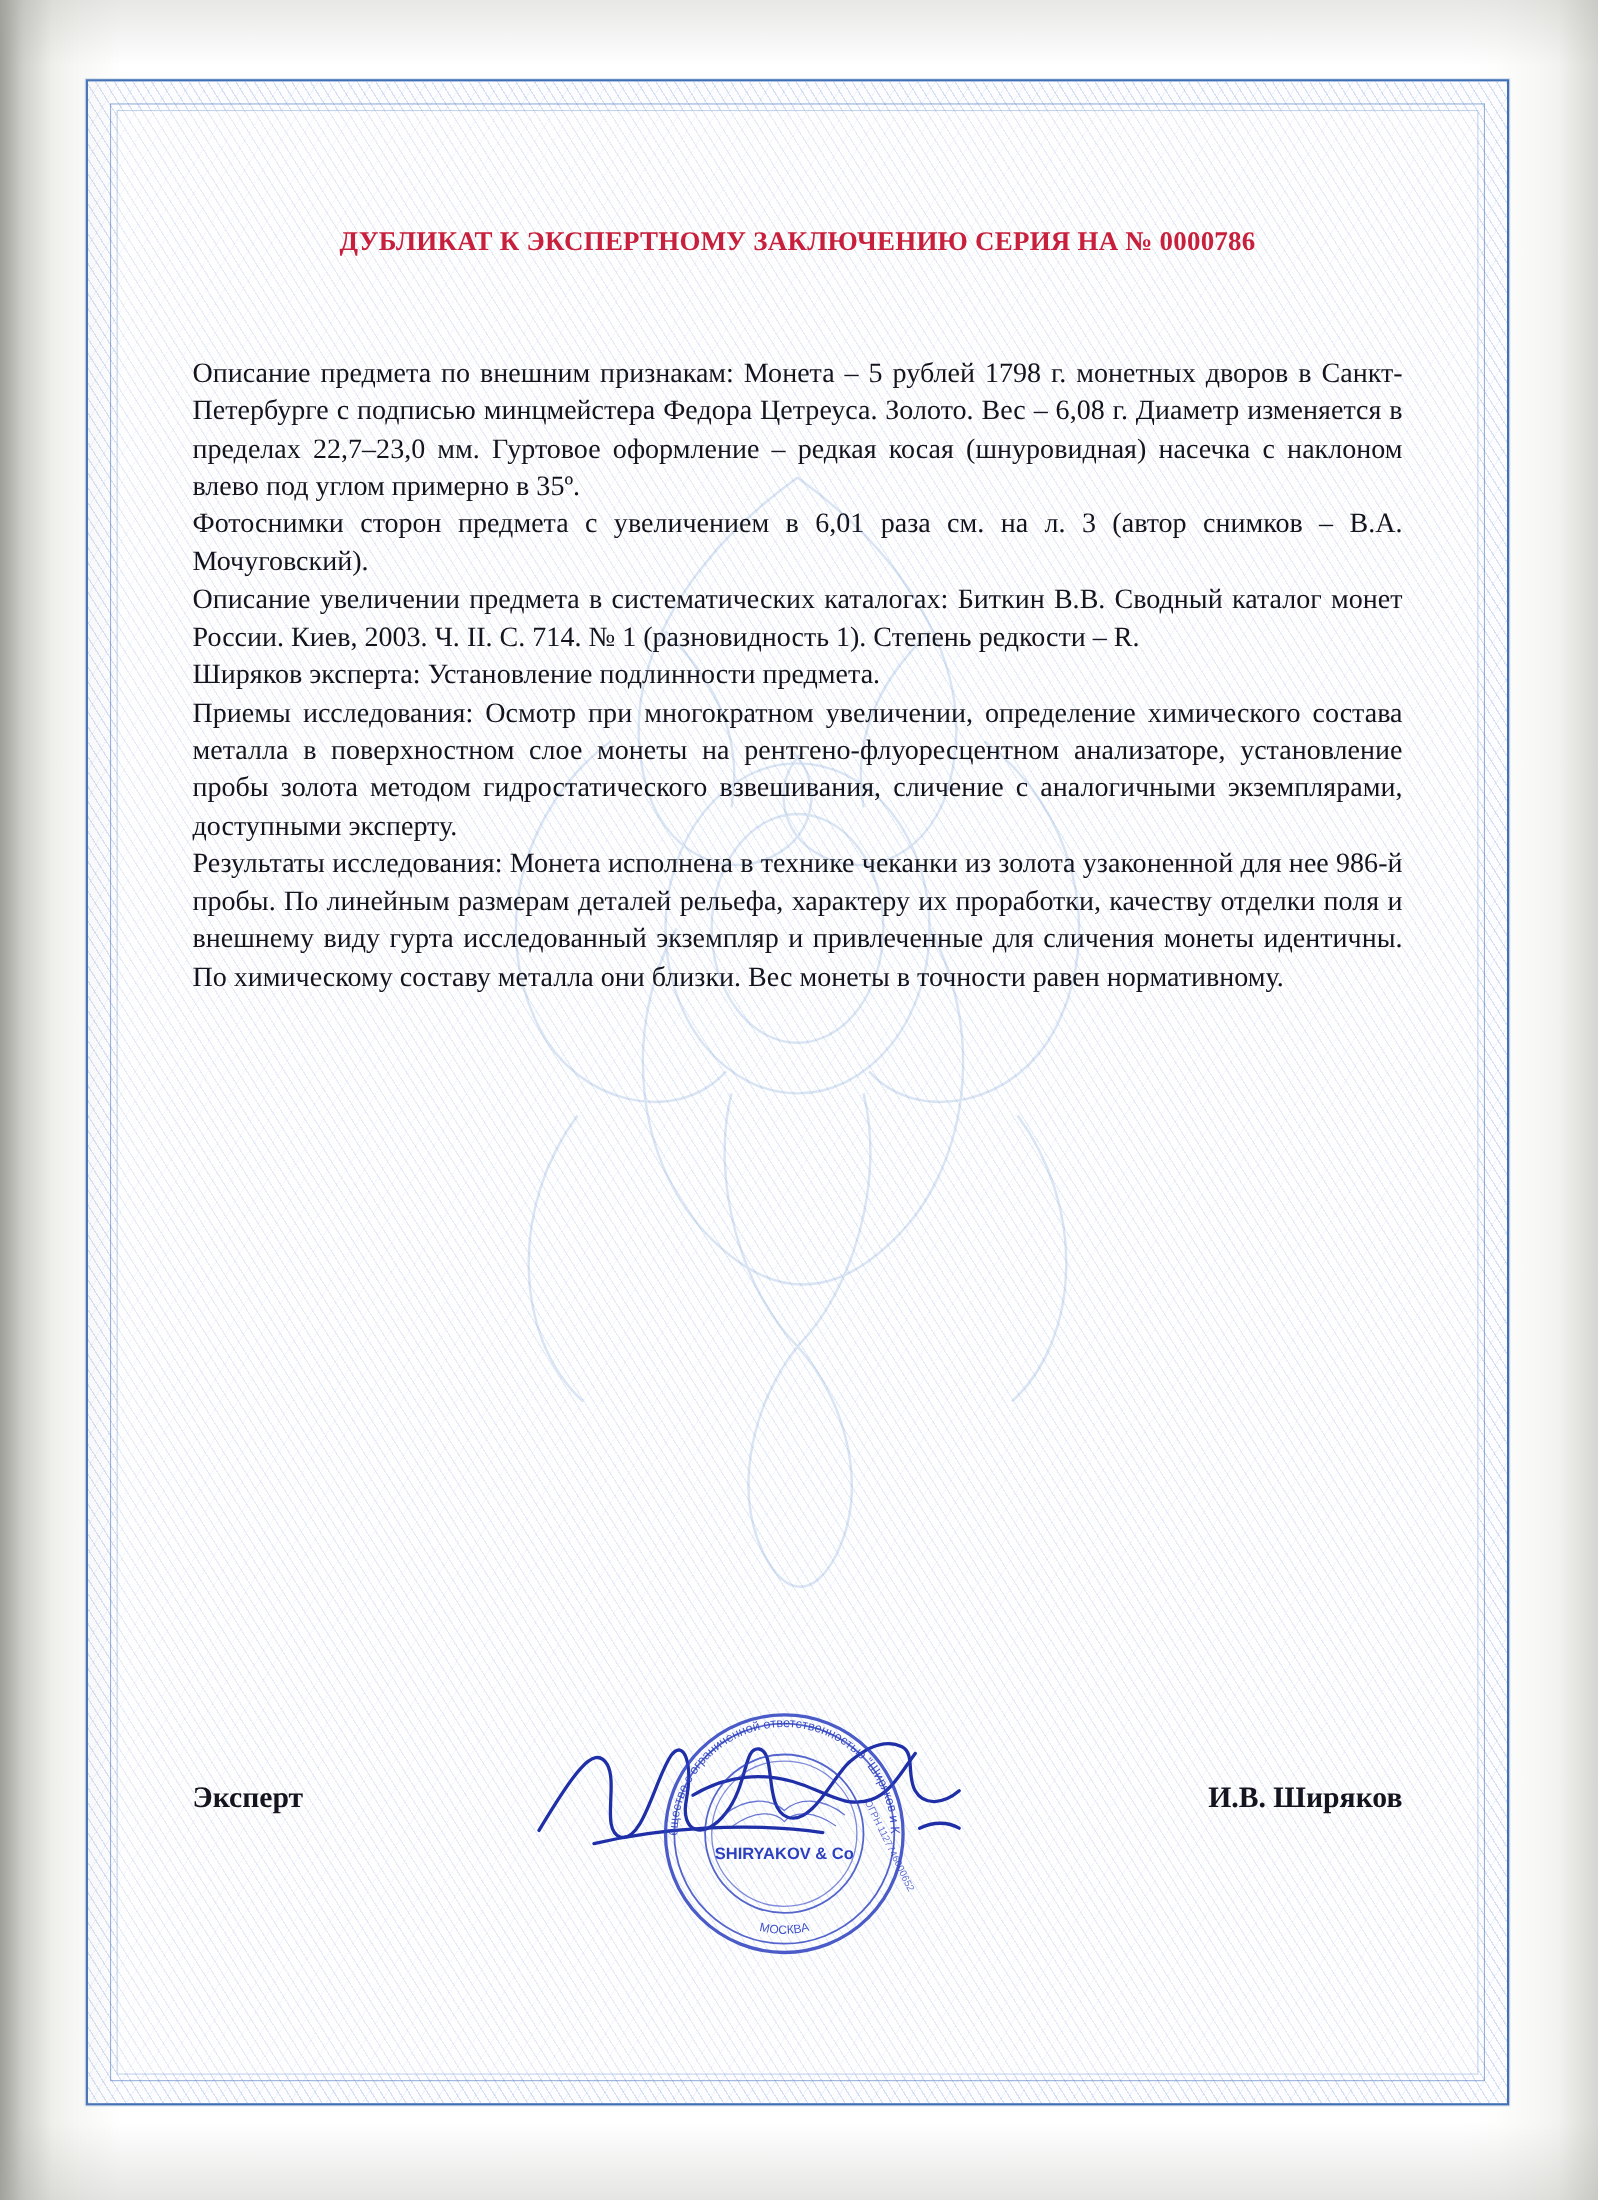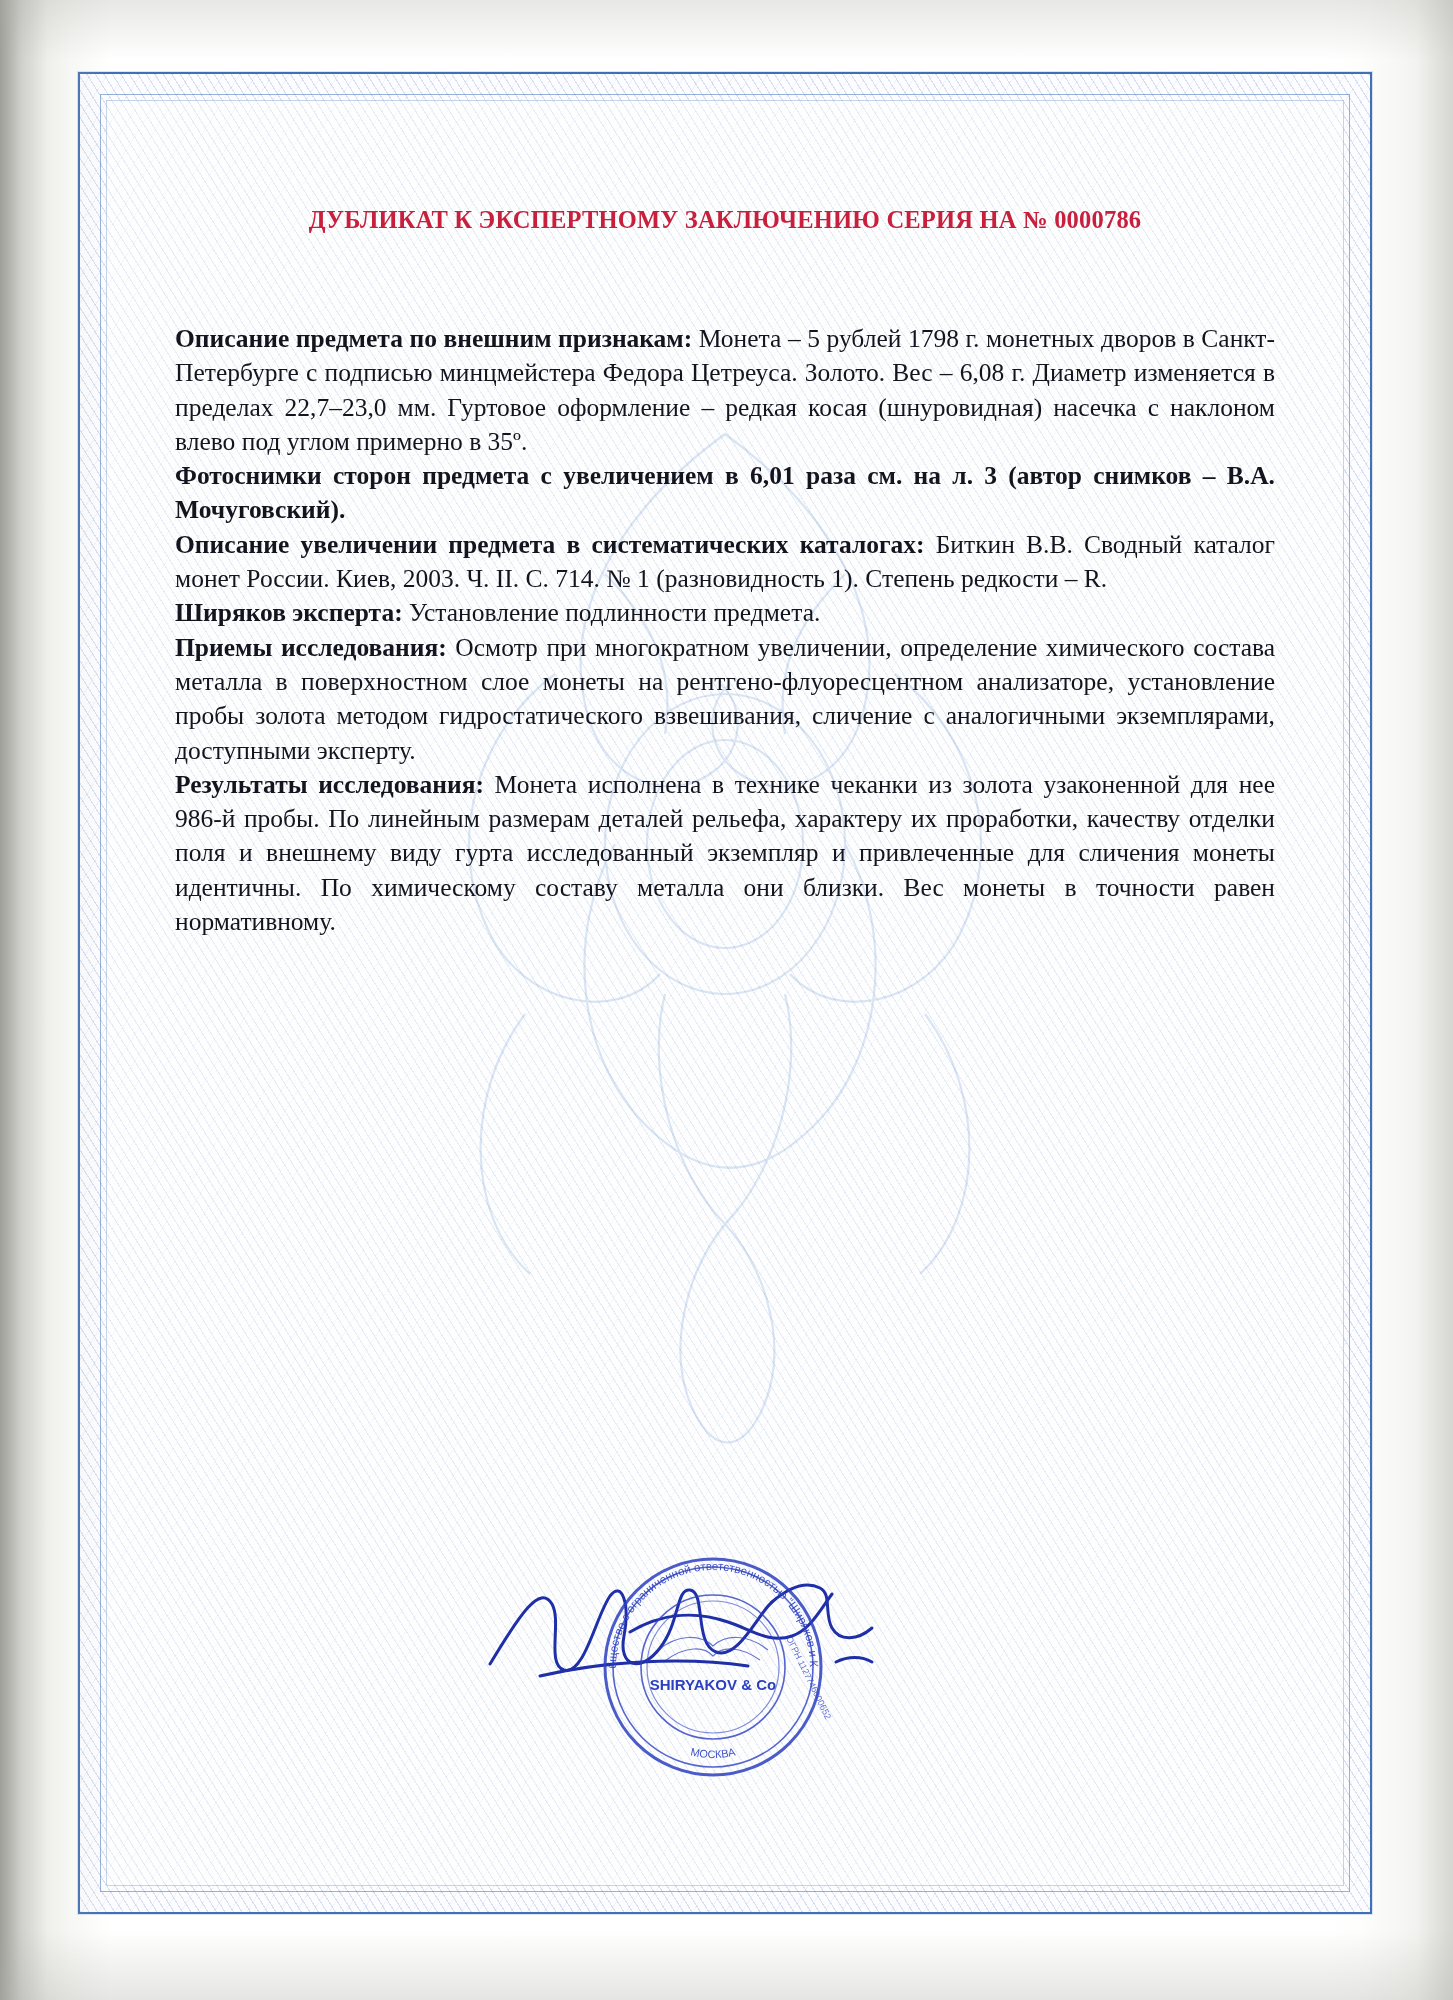--- a/index.html
+++ b/index.html
@@ -141,21 +141,21 @@
     font-size: 25.5px;
     line-height: 1.345;
     color: #14141e;
     text-align: justify;
     text-justify: inter-word;
   }
   .body-text p {
     margin: 0 0 0 0;
   }
   .body-text p + p { margin-top: 0px; }
-  .lead { font-weight: bold; }
+  .lead { font-weight: normal; }
   .gap { height: 26px; }
 
   .sig-row {
     position: absolute;
     left: 95px;
     right: 95px;
     top: 1545px;
     height: 60px;
   }
   .sig-label {
@@ -293,20 +293,24 @@
         <textPath href="#arcBottom" startOffset="50%" text-anchor="middle">МОСКВА</textPath>
       </text>
       <text class="stamp-text" x="125" y="148" text-anchor="middle" font-size="15" font-weight="bold">SHIRYAKOV &amp; Co</text>
       <g stroke="#2b3fbf" stroke-width="1.2" fill="none" opacity="0.7">
         <path d="M70 108 C90 92, 112 92, 125 104 C138 92, 160 92, 180 108"></path>
         <path d="M78 118 C98 104, 116 104, 125 114 C134 104, 152 104, 172 118"></path>
       </g>
       <text class="stamp-text" x="198" y="96" font-size="9" opacity="0.75" transform="rotate(64 198 96)">ОГРН 1127746000652</text>
     </svg>
 
+    <div class="sig-row">
+      <div class="sig-label">Эксперт</div>
+      <div class="sig-name">И.В. Ширяков</div>
+    </div>
 
   </div>
 </div>
 
 <div class="binding-shadow"></div>
 <div class="right-shadow"></div>
 <div class="edge-top"></div>
 <div class="edge-bottom"></div>
 
 </body></html>

